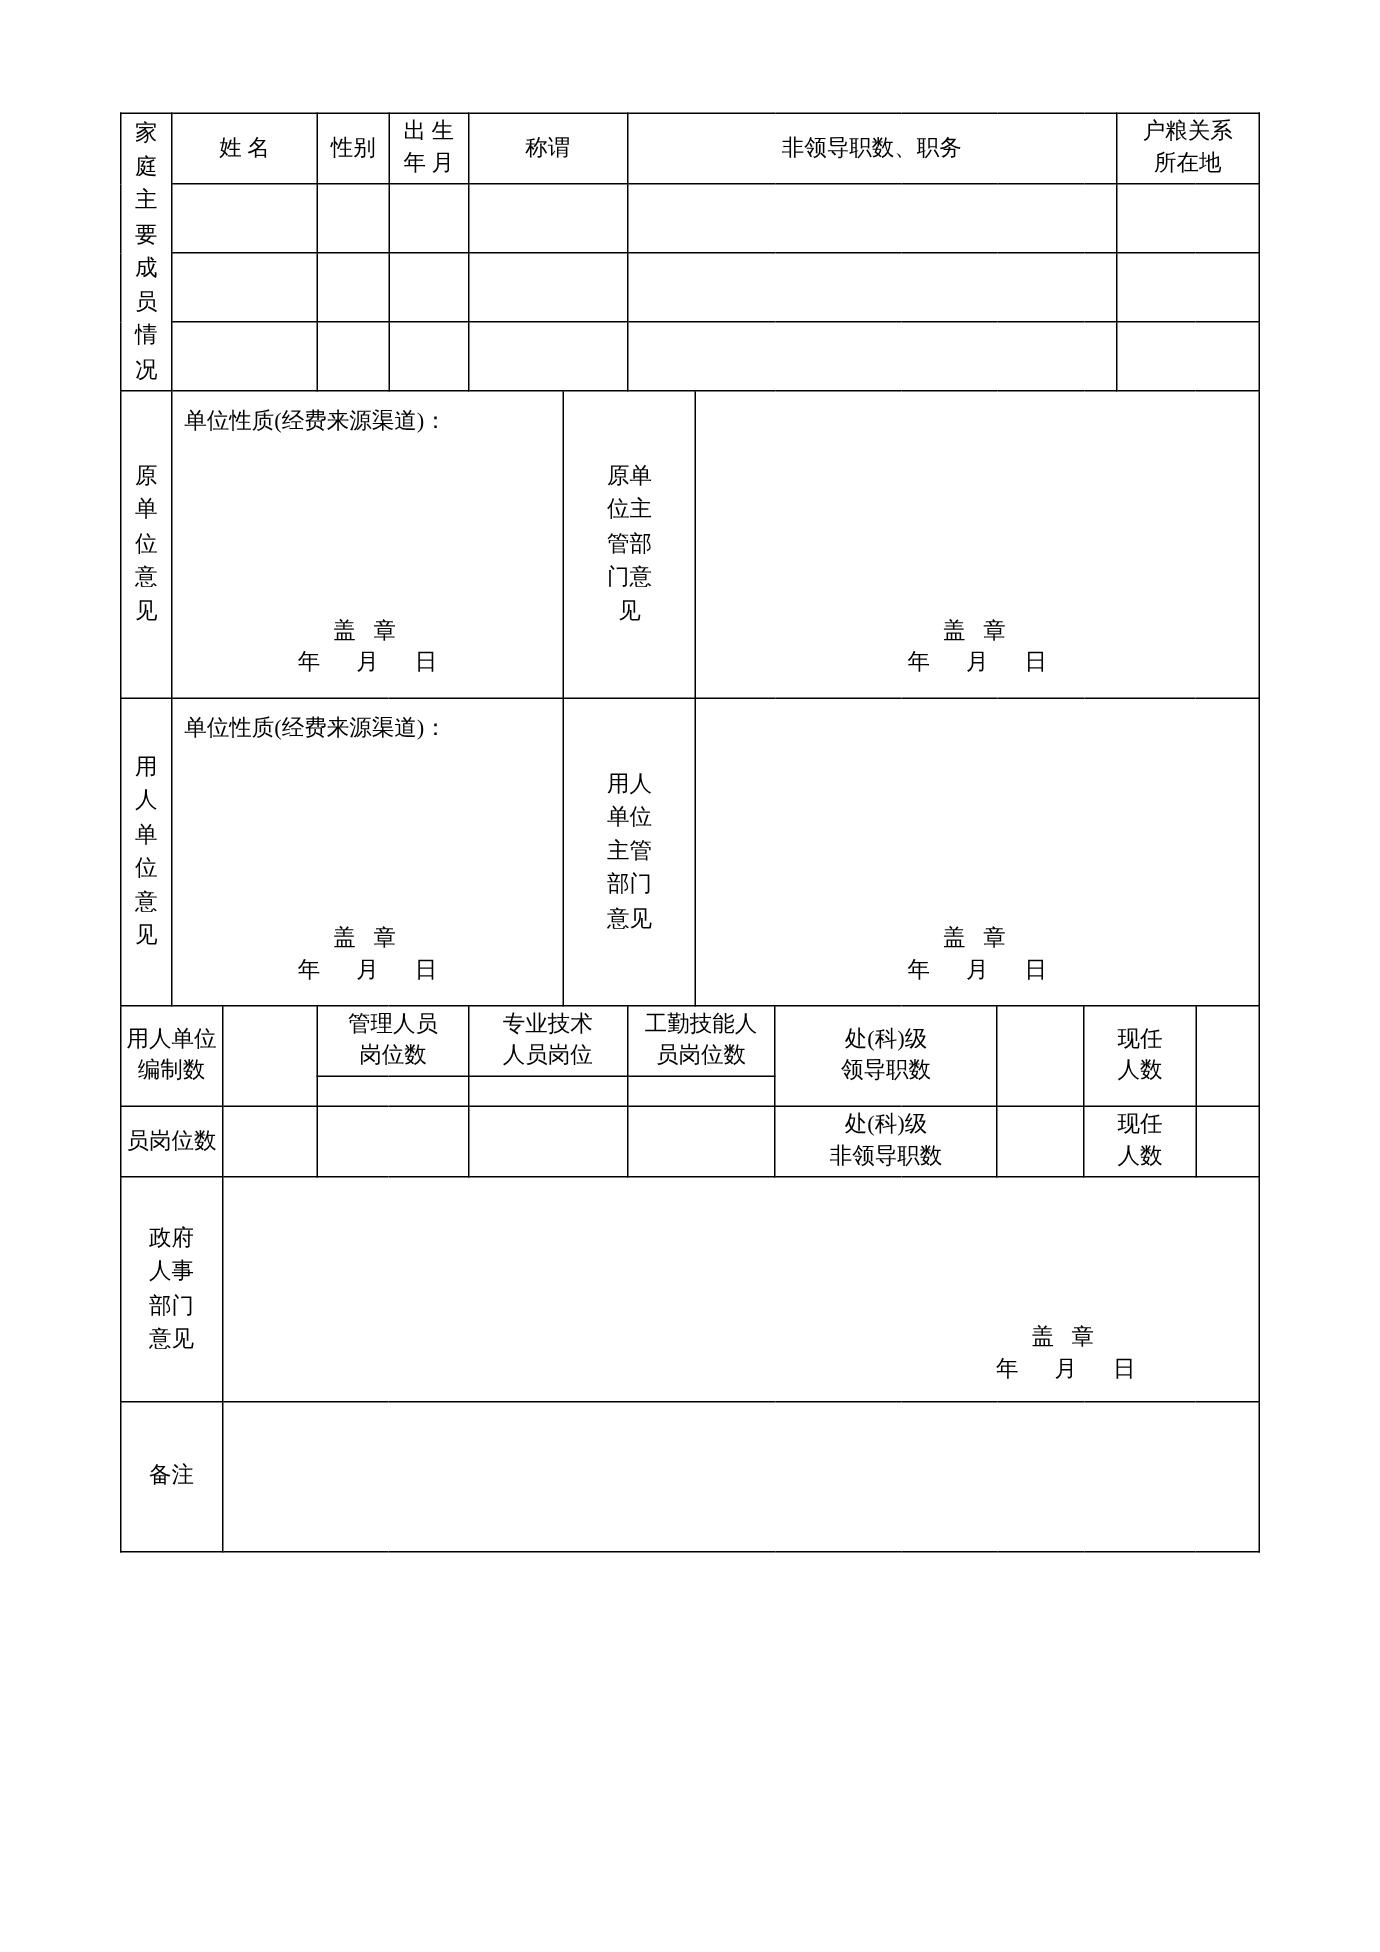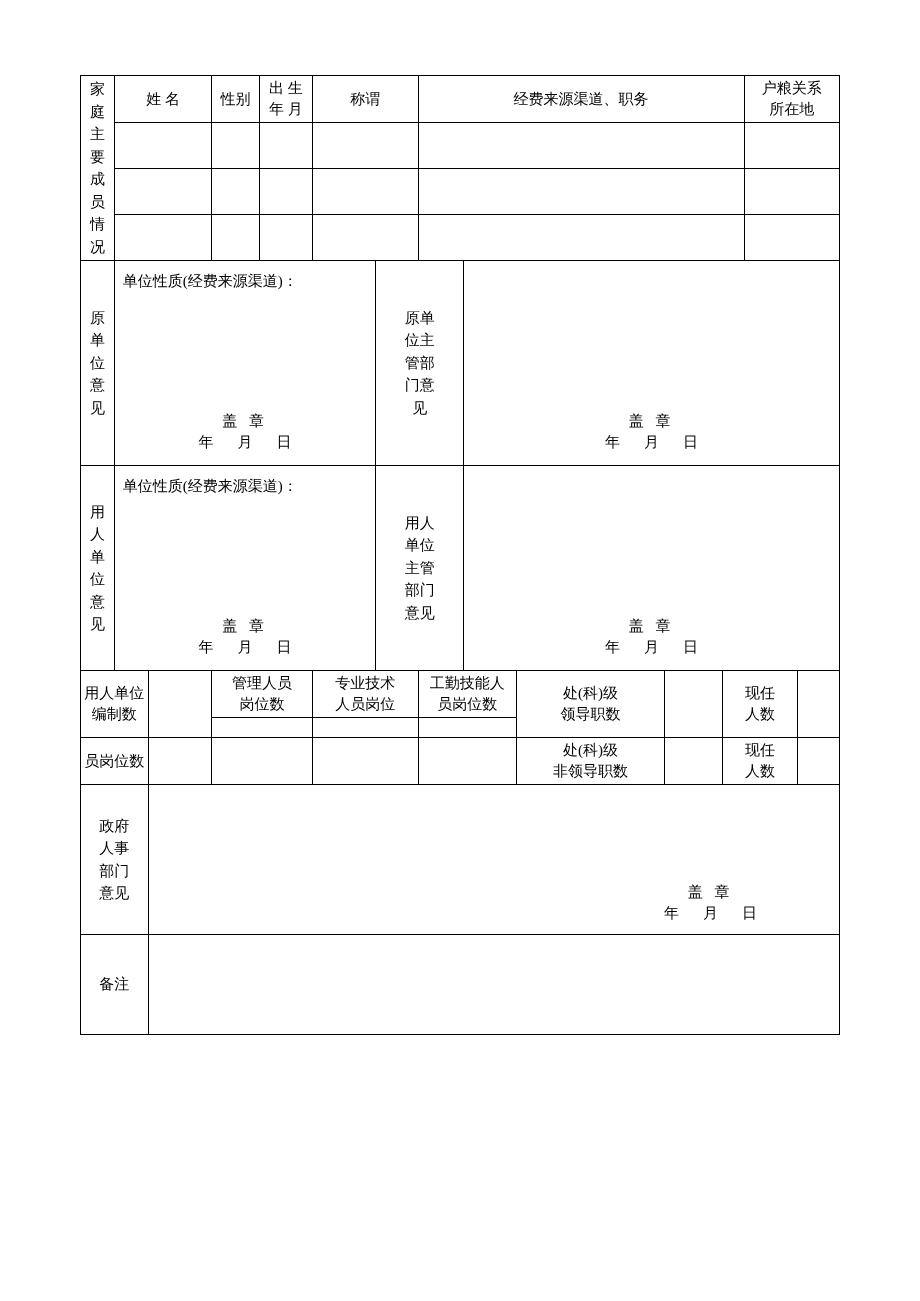--- a/index.html
+++ b/index.html
@@ -82,21 +82,21 @@
       <col style="width:40px">
 </colgroup>
 
 <tbody>
       <tr class="fm-header">
   <td rowspan="4" colspan="1" class="vlabel">家<br>庭<br>主<br>要<br>成<br>员<br>情<br>况</td>
   <td colspan="2">姓   名</td>
   <td>性别</td>
   <td>出 生<br>年 月</td>
   <td colspan="2">称谓</td>
-  <td colspan="6">经费来源渠道、职务</td>
+  <td colspan="6">非领导职数、职务</td>
   <td colspan="2">户粮关系<br>所在地</td>
 </tr>
 <tr class="fm-row">
   <td colspan="2"></td>
   <td></td>
   <td></td>
   <td colspan="2"></td>
   <td colspan="6"></td>
   <td colspan="2"></td>
 </tr>

